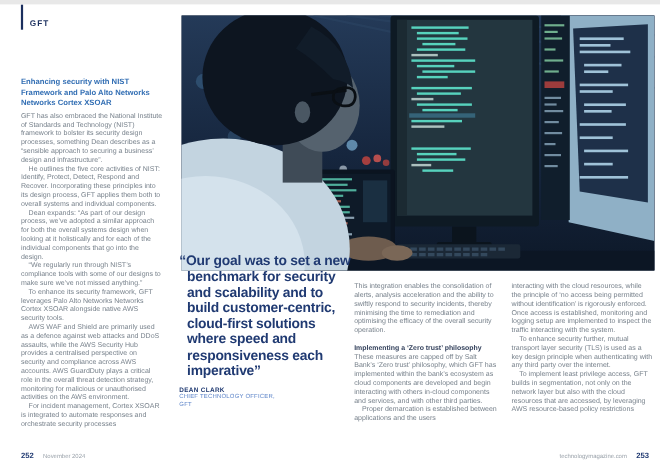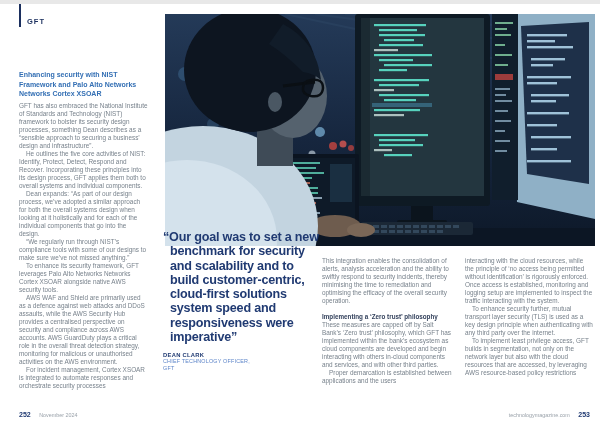--- a/index.html
+++ b/index.html
@@ -232,21 +232,21 @@
     <p class="np">GFT has also embraced the National Institute of Standards and Technology (NIST) framework to bolster its security design processes, something Dean describes as a “sensible approach to securing a business’ design and infrastructure”.</p>
     <p>He outlines the five core activities of NIST: Identify, Protect, Detect, Respond and Recover. Incorporating these principles into its design process, GFT applies them both to overall systems and individual components.</p>
     <p>Dean expands: “As part of our design process, we’ve adopted a similar approach for both the overall systems design when looking at it holistically and for each of the individual components that go into the design.</p>
     <p>“We regularly run through NIST’s compliance tools with some of our designs to make sure we’ve not missed anything.”</p>
     <p>To enhance its security framework, GFT leverages Palo Alto Networks Networks Cortex XSOAR alongside native AWS security tools.</p>
     <p>AWS WAF and Shield are primarily used as a defence against web attacks and DDoS assaults, while the AWS Security Hub provides a centralised perspective on security and compliance across AWS accounts. AWS GuardDuty plays a critical role in the overall threat detection strategy, monitoring for malicious or unauthorised activities on the AWS environment.</p>
     <p>For incident management, Cortex XSOAR is integrated to automate responses and orchestrate security processes</p>
   </div>
 
   <div class="quote-block">
-    <div class="quote-text">“Our goal was to set a new benchmark for security and scalability and to build customer-centric, cloud-first solutions system speed and responsiveness were imperative”</div>
+    <div class="quote-text">“Our goal was to set a new benchmark for security and scalability and to build customer-centric, cloud-first solutions where speed and responsiveness each imperative”</div>
     <div class="quote-author">DEAN CLARK</div>
     <div class="quote-role">CHIEF TECHNOLOGY OFFICER,</div>
     <div class="quote-company">GFT</div>
   </div>
 
   <div class="col col3">
     <p class="np">This integration enables the consolidation of alerts, analysis acceleration and the ability to swiftly respond to security incidents, thereby minimising the time to remediation and optimising the efficacy of the overall security operation.</p>
     <h4>Implementing a ‘Zero trust’ philosophy</h4>
     <p class="np">These measures are capped off by Salt Bank’s ‘Zero trust’ philosophy, which GFT has implemented within the bank’s ecosystem as cloud components are developed and begin interacting with others in-cloud components and services, and with other third parties.</p>
     <p>Proper demarcation is established between applications and the users</p>

